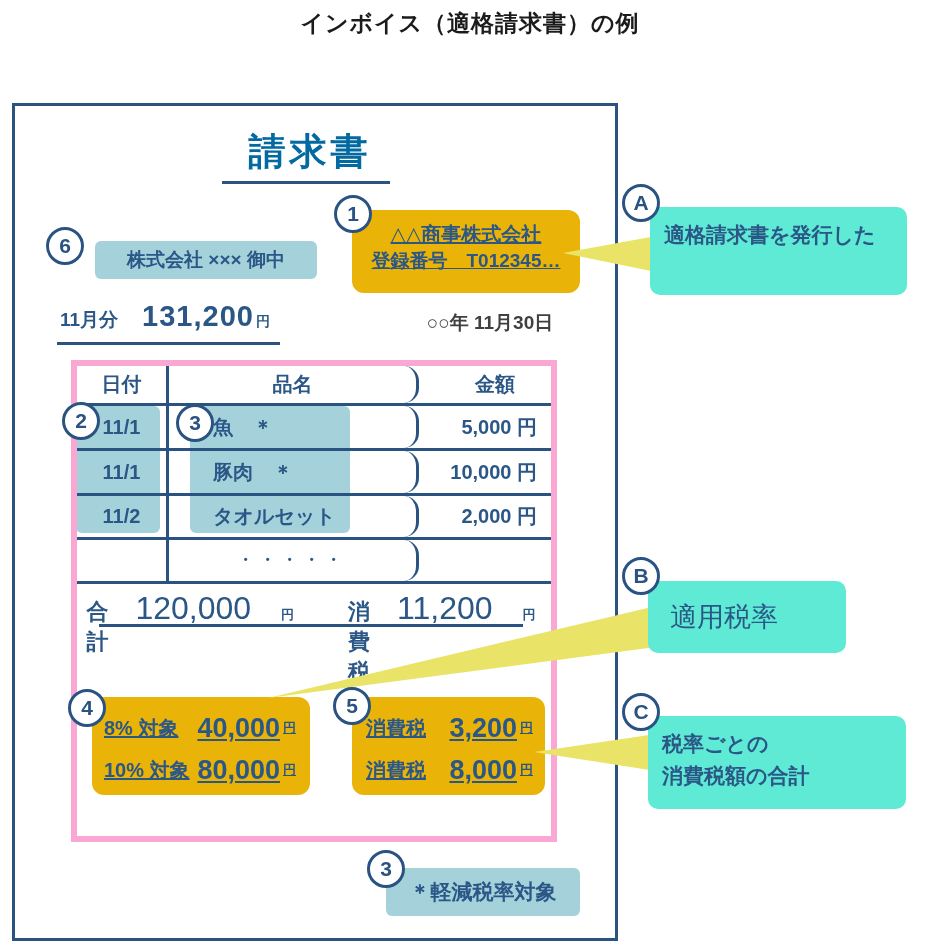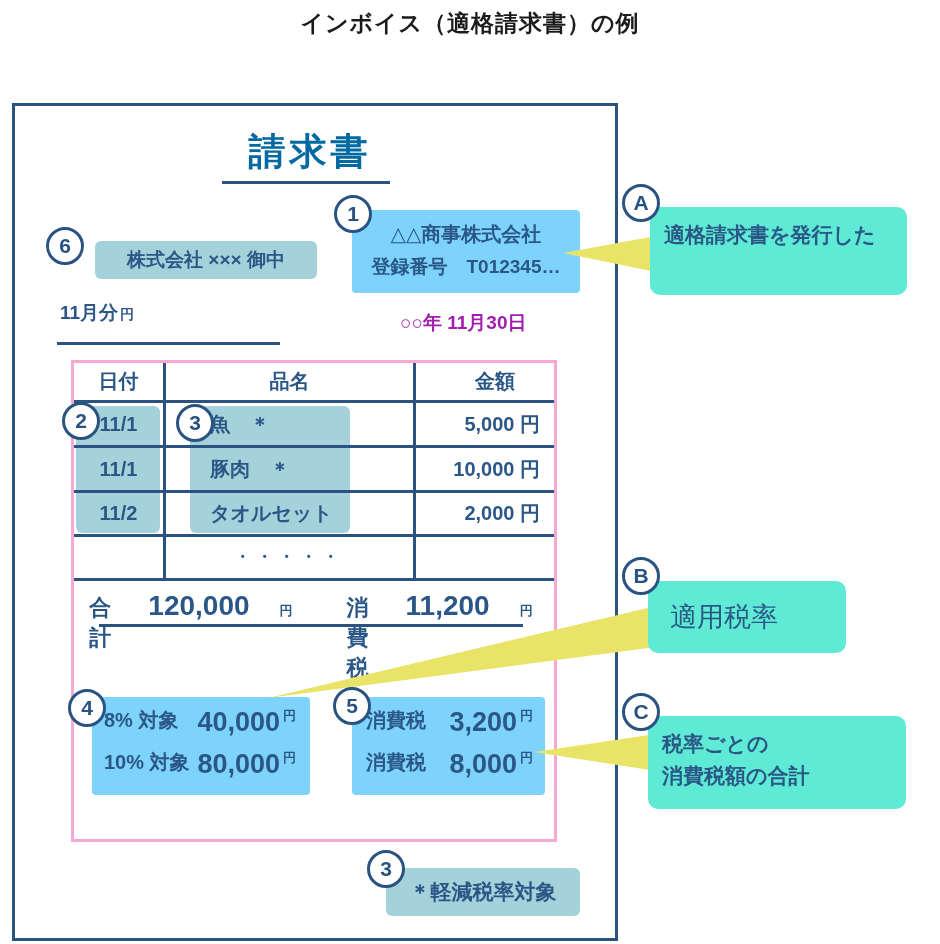--- a/index.html
+++ b/index.html
@@ -15,68 +15,68 @@
 
   .inv-title { position:absolute; left:190px; top:127px; width:240px; text-align:center;
     font-size:37px; font-weight:bold; color:#0369a1; letter-spacing:4px; z-index:2; }
   .inv-underline { position:absolute; left:222px; top:181px; width:168px; height:3px;
     background:#2a5382; z-index:2; }
 
   .badge { position:absolute; width:38px; height:38px; border:3px solid #2a5382; border-radius:50%;
     background:#fff; color:#2a5382; font-weight:bold; font-size:21px;
     display:flex; align-items:center; justify-content:center; z-index:7; }
 
-  .pink-box { position:absolute; background:#7dd3fc; border-radius:4px; z-index:2; }
+  .pink-box { position:absolute; background:#eab308; border-radius:12px; z-index:2;text-decoration:underline; }
   .teal-box { position:absolute; background:#a5d2da; border-radius:6px; z-index:2; }
   .yellow-box { position:absolute; background:#5eead4; border-radius:10px; z-index:6; color:#2b5787; }
 
   .issuer-box { left:352px; top:210px; width:228px; height:83px; text-align:center; padding-top:11px; }
   .issuer-name { font-size:20px; font-weight:bold; }
-  .issuer-reg { font-size:19px; font-weight:bold; margin-top:6px; }
+  .issuer-reg { font-size:19px; font-weight:bold; }
 
   .recipient-box { left:95px; top:241px; width:222px; height:38px; text-align:center;
     font-size:19px; font-weight:bold; line-height:38px; }
 
   .period { position:absolute; left:60px; top:300px; display:flex; align-items:baseline; z-index:2; }
-  .period .lbl { font-size:19px; font-weight:bold; margin-right:0; }
+  .period .lbl { font-size:19px; font-weight:bold; margin-right:24px; }
   .period .val { font-size:29px; font-weight:bold; letter-spacing:1px; }
   .period .unit { font-size:14px; font-weight:bold; margin-left:2px; }
   .period-underline { position:absolute; left:57px; top:342px; width:223px; height:3px; background:#2a5382; z-index:2; }
 
-  .inv-date { position:absolute; left:400px; top:310px; width:180px; 
-    font-size:19px; font-weight:bold; color:#a21caf; z-index:2; }
+  .inv-date { position:absolute; left:400px; top:310px; width:180px; text-align:center;
+    font-size:19px; font-weight:bold; color:#404040; z-index:2; }
 
   .hl { position:absolute; background:#a5d2da; border-radius:6px; z-index:2; }
   .hl-dates { left:76px; top:406px; width:84px; height:127px; }
   .hl-items { left:190px; top:406px; width:160px; height:127px; }
 
   .tbl { position:absolute; left:71px; top:360px; width:486px; height:482px;
-    border:3px solid #f9a8d4; z-index:3; background:transparent; }
+    border:6px solid #f9a8d4; z-index:3; background:transparent; }
   .trow { display:flex; border-bottom:3px solid #2a5382; }
   .trow.header { height:40px; }
   .trow.r { height:45px; }
   .trow.r3, .trow.r4 { height:44px; }
   .c { display:flex; align-items:center; font-size:20px; font-weight:bold; color:#2b5787; }
   .c1 { width:92px; border-right:3px solid #2a5382; justify-content:center; }
-  .c2 { width:250px; border-right:3px solid #2a5382; padding-left:44px; }
+  .c2 { width:250px; border-right:3px solid #2a5382; padding-left:44px;border-radius:15px; }
   .c3 { flex:1; justify-content:flex-end; padding-right:14px; }
   .header .c { justify-content:center; padding:0; font-size:20px; }
   .dots { justify-content:center; padding-left:0; letter-spacing:6px; font-size:16px; }
 
   .totals { position:absolute; left:95px; top:590px; width:432px; display:flex;
     align-items:baseline; justify-content:center; z-index:3;gap:27px; }
   .totals .t-lbl { font-size:22px; font-weight:bold; }
-  .totals .t-val { font-size:28px; font-weight:bold; margin-left:10px; }
+  .totals .t-val { font-size:32px; font-weight:normal; margin-left:0; }
   .totals .t-unit { font-size:13px; font-weight:bold; margin-left:3px; }
   .totals .gap { width:46px; }
   .totals-underline { position:absolute; left:99px; top:624px; width:424px; height:3px; background:#2a5382; z-index:3; }
 
   .taxbase-box { left:92px; top:697px; width:218px; height:98px; padding:10px 14px 0 12px; }
   .taxamt-box { left:352px; top:697px; width:193px; height:98px; padding:10px 12px 0 14px; }
-  .tax-row { display:flex; align-items:flex-start; height:42px; }
+  .tax-row { display:flex; align-items:center; height:42px; }
   .tax-row .lbl { font-size:20px; font-weight:bold; flex:0 0 auto; }
   .tax-row .val { font-size:27px; font-weight:bold; margin-left:auto; }
   .tax-row .unit { font-size:13px; font-weight:bold; margin-left:3px; }
 
   .footnote-box { left:386px; top:868px; width:194px; height:48px; text-align:center;
     font-size:21px; font-weight:bold; line-height:48px; }
 
   .callout { padding:12px 14px; font-weight:bold; font-size:21px; line-height:1.5; }
   .ybox-a { left:650px; top:207px; width:257px; height:88px; }
   .ybox-b { left:648px; top:581px; width:198px; height:72px; font-size:27px;
@@ -101,20 +101,21 @@
   <div class="pink-box issuer-box">
     <div class="issuer-name">△△商事株式会社</div>
     <div class="issuer-reg">登録番号　T012345…</div>
   </div>
 
   <div class="badge" style="left:46px; top:227px;">6</div>
   <div class="teal-box recipient-box">株式会社 ××× 御中</div>
 
   <div class="period">
     <span class="lbl">11月分</span>
+    <span class="val">131,200</span>
     <span class="unit">円</span>
   </div>
   <div class="period-underline"></div>
 
   <div class="inv-date">○○年 11月30日</div>
 
   <div class="hl hl-dates"></div>
   <div class="hl hl-items"></div>
 
   <div class="tbl">

